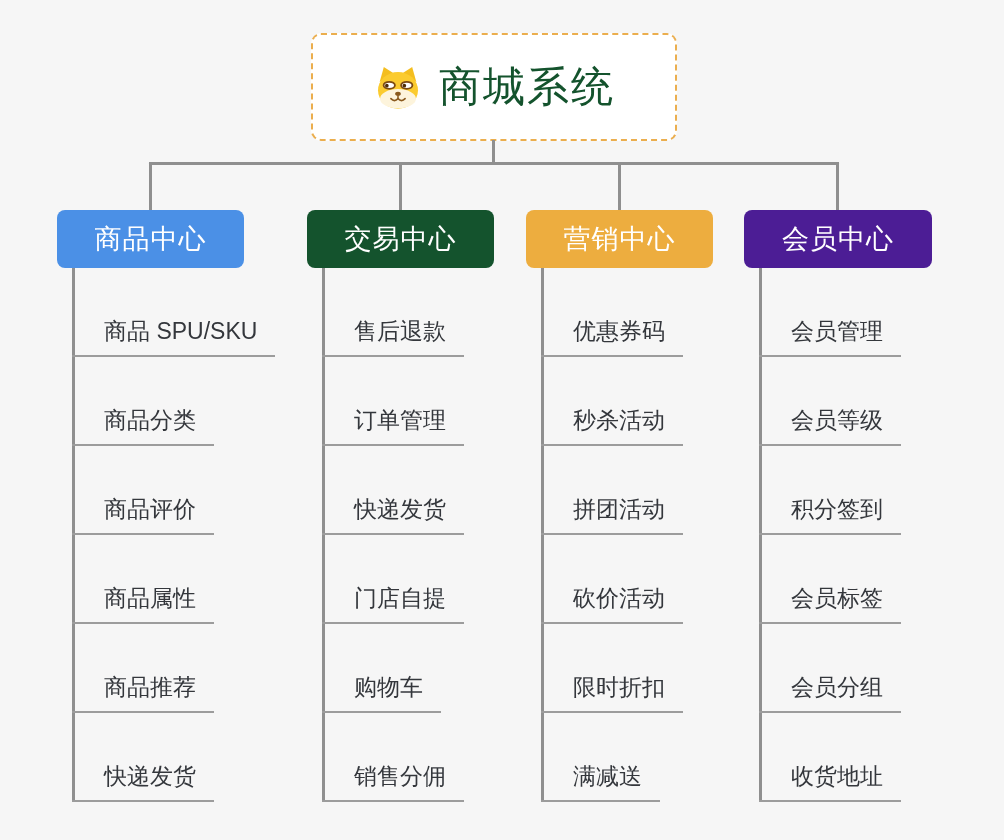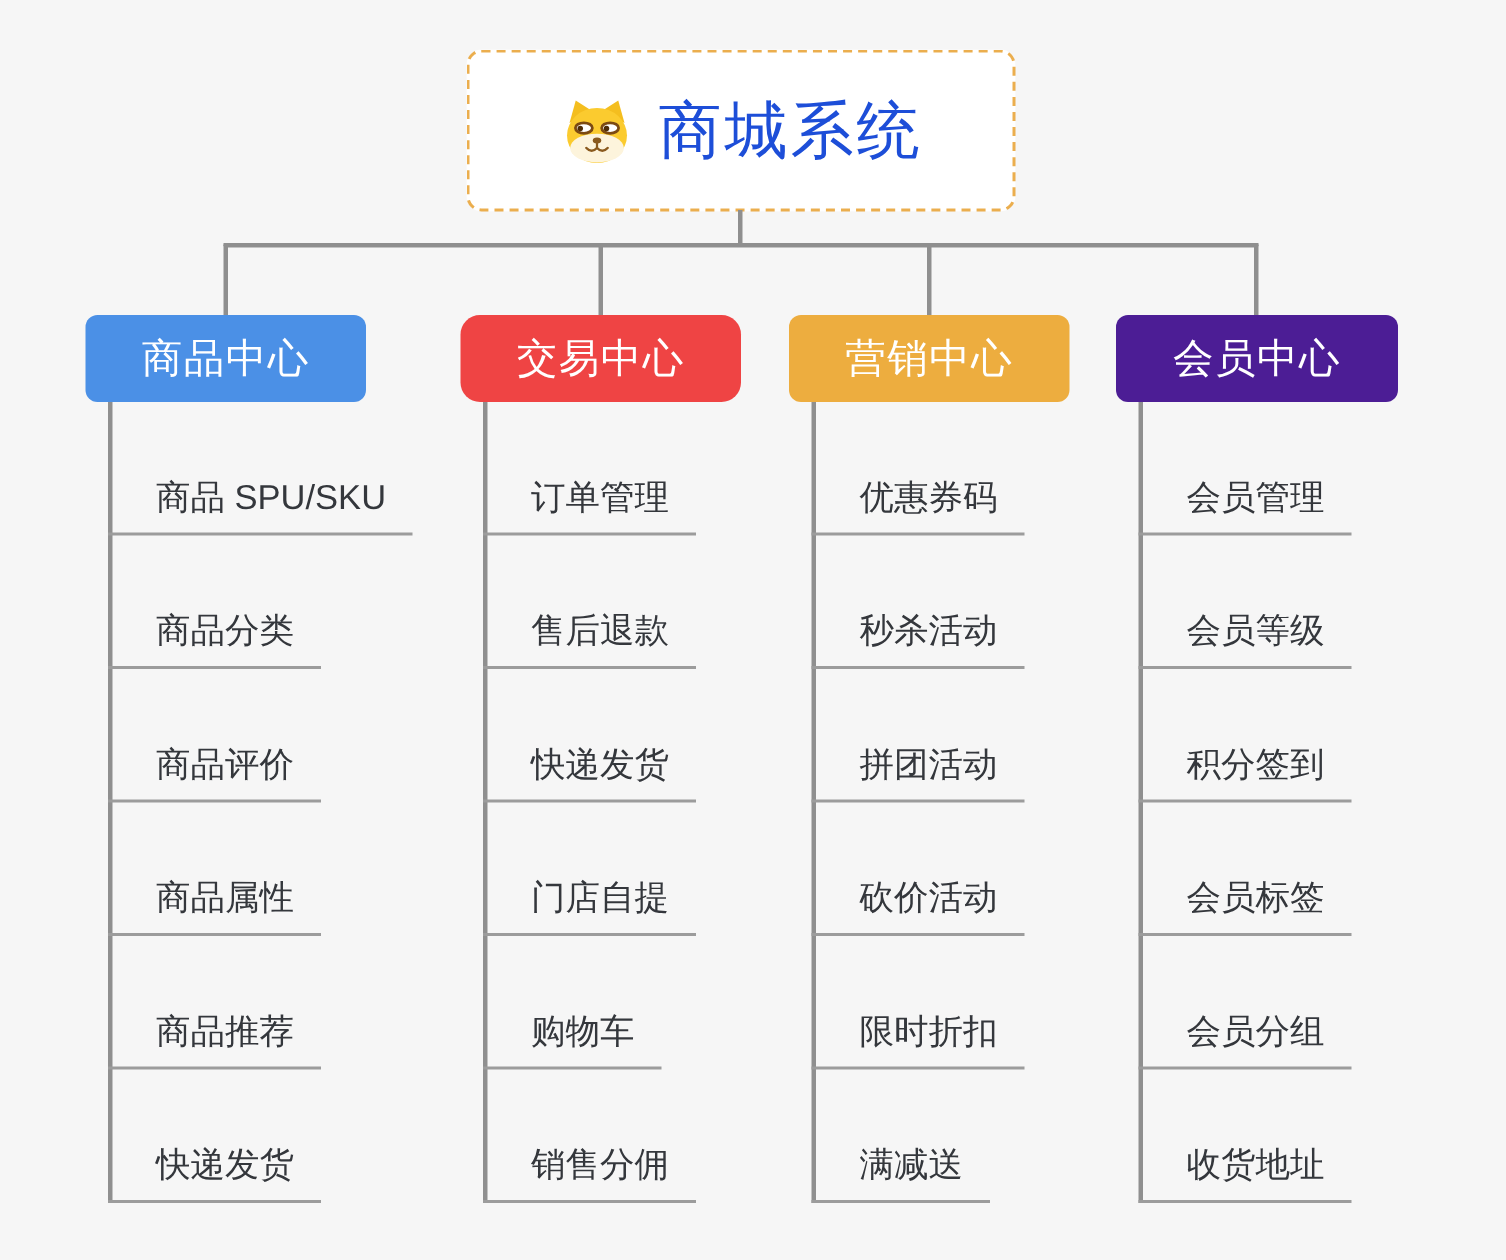--- a/index.html
+++ b/index.html
@@ -65,21 +65,21 @@
         <ellipse cx="30" cy="41" rx="21.5" ry="11.5" fill="#FDF4DC"></ellipse>
         <ellipse cx="19.5" cy="25" rx="6.8" ry="4.2" fill="#FFFFFF" stroke="#7C4A12" stroke-width="2.2"></ellipse>
         <ellipse cx="40.5" cy="25" rx="6.8" ry="4.2" fill="#FFFFFF" stroke="#7C4A12" stroke-width="2.2"></ellipse>
         <circle cx="16.6" cy="25.4" r="2.2" fill="#4F2D08"></circle>
         <circle cx="37.6" cy="25.4" r="2.2" fill="#4F2D08"></circle>
         <ellipse cx="30" cy="35" rx="3.4" ry="2.4" fill="#8A5A1E"></ellipse>
         <path d="M30 35.5 L30 41" stroke="#8A5A1E" stroke-width="1.8" fill="none" stroke-linecap="round"></path>
         <path d="M21.5 41 Q25.7 45.5 30 41 Q34.3 45.5 38.5 41" stroke="#8A5A1E" stroke-width="2" fill="none" stroke-linecap="round"></path>
       </svg>
     </span>
-    <span class="root-title" style="color: #1d4ed8;">商城系统</span>
+    <span class="root-title" style="color: #14532d;">商城系统</span>
   </div>
 
   <div class="line stub"></div>
   <div class="line hline"></div>
   <div class="line drop drop-1"></div>
   <div class="line drop drop-2"></div>
   <div class="line drop drop-3"></div>
   <div class="line drop drop-4"></div>
 
   <div class="branch b1">
@@ -101,28 +101,28 @@
       <div class="item">
           <span class="item-label">商品推荐</span>
         </div>
       <div class="item">
           <span class="item-label">快递发货</span>
         </div>
     </div>
   </div>
 
   <div class="branch b2">
-    <div class="branch-header" style="background-color: #ef4444; border-radius: 13px;">交易中心</div>
+    <div class="branch-header" style="background-color: #14532d;">交易中心</div>
     <div class="rail"></div>
     <div class="items">
       <div class="item">
-          <span class="item-label">订单管理</span>
+          <span class="item-label">售后退款</span>
         </div>
       <div class="item">
-          <span class="item-label">售后退款</span>
+          <span class="item-label">订单管理</span>
         </div>
       <div class="item">
           <span class="item-label">快递发货</span>
         </div>
       <div class="item">
           <span class="item-label">门店自提</span>
         </div>
       <div class="item">
           <span class="item-label">购物车</span>
         </div>

